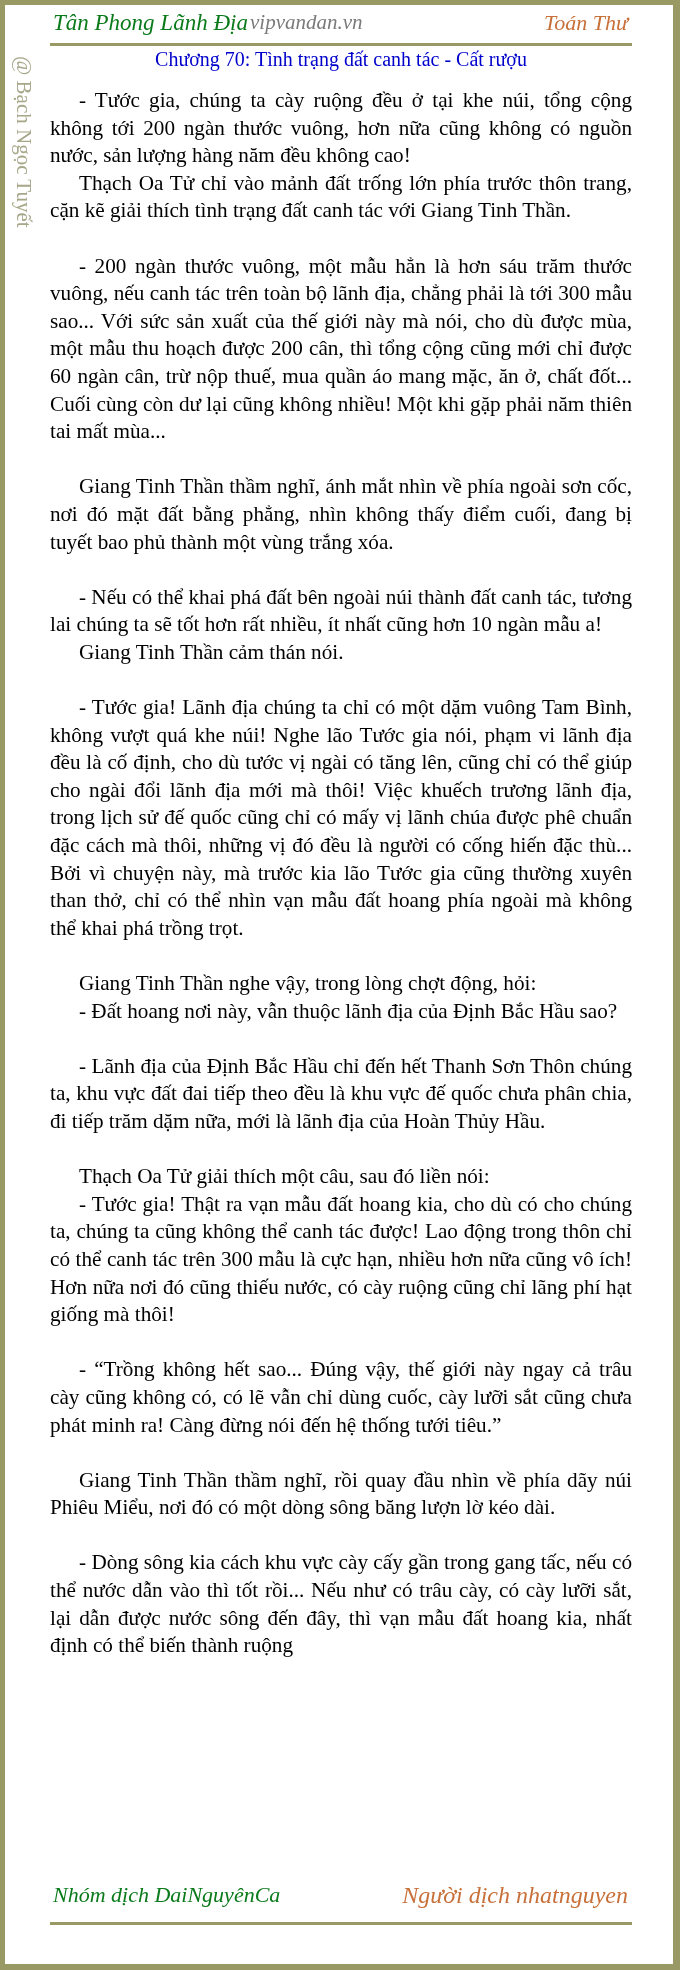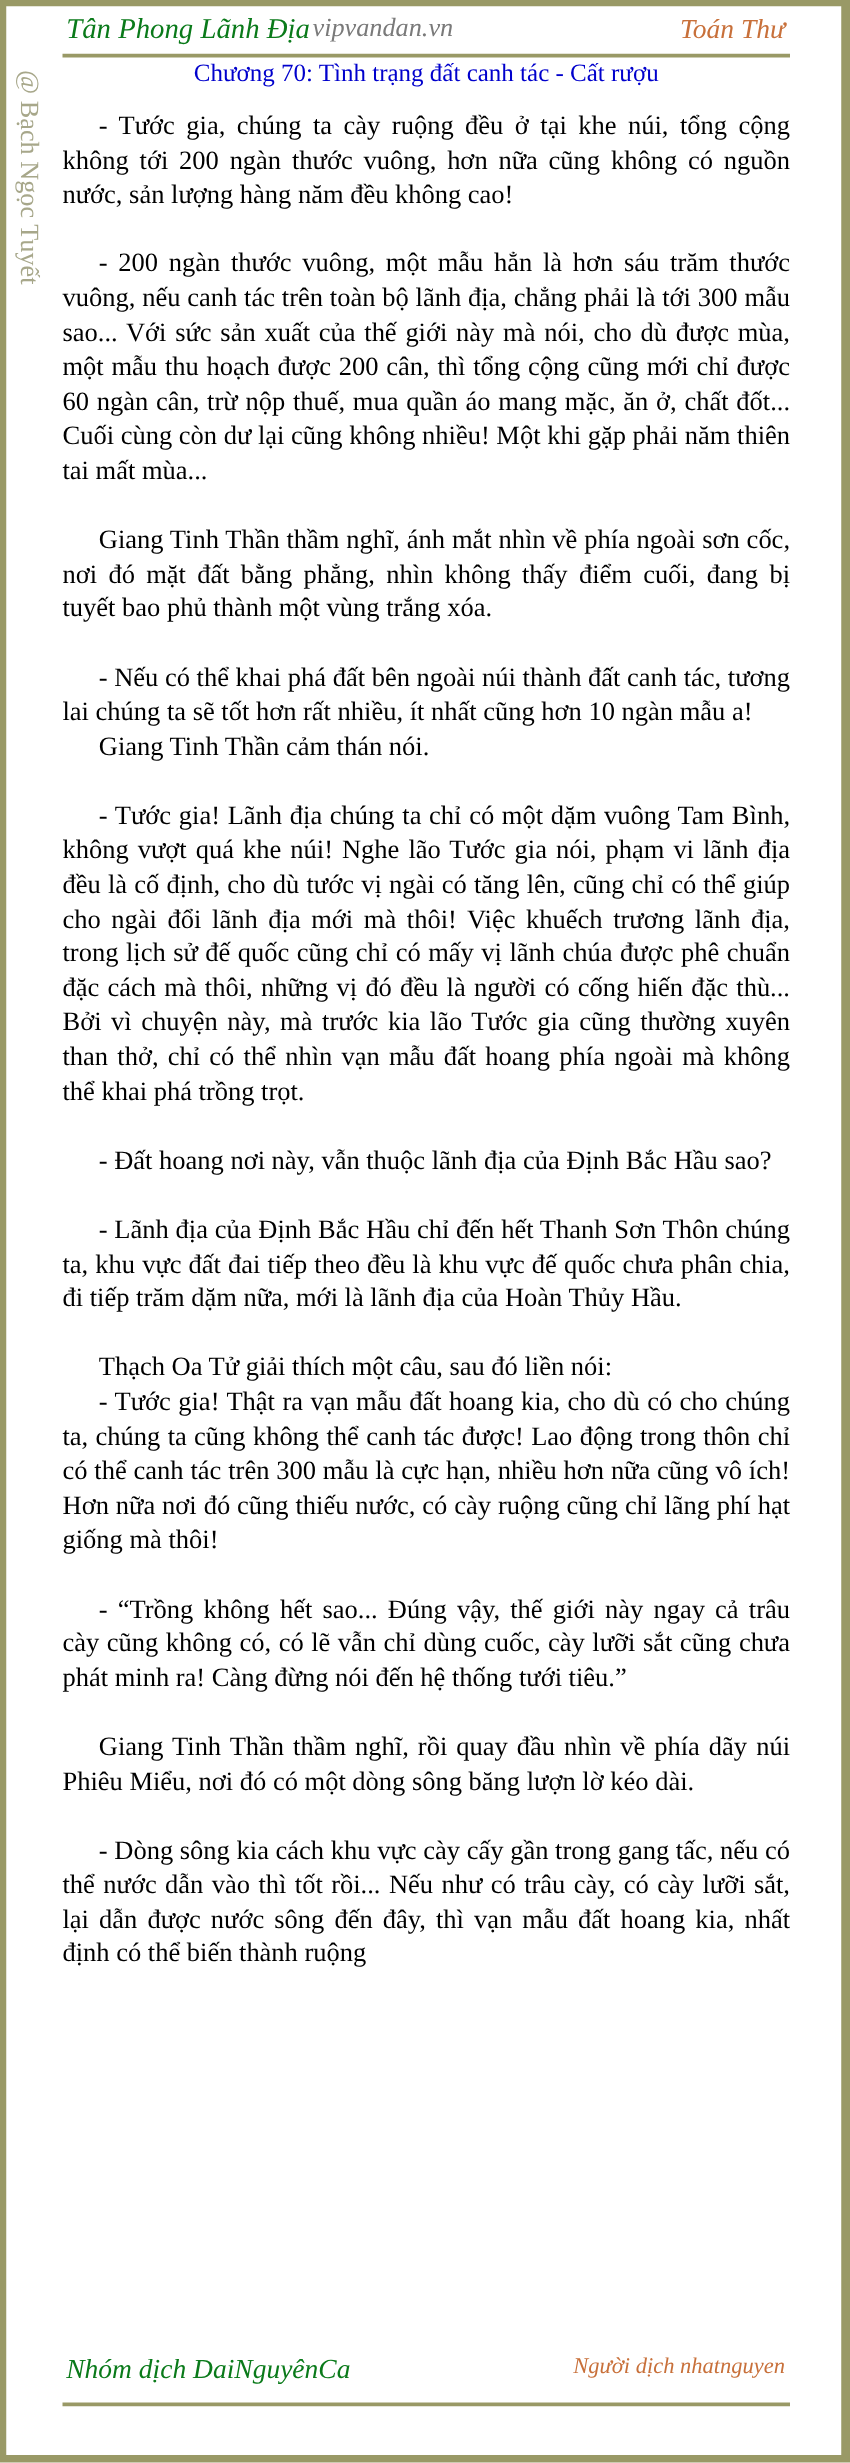--- a/index.html
+++ b/index.html
@@ -105,21 +105,21 @@
     left: 3px; top: 2px;
     font-style: italic;
     font-size: 22px;
     color: #0a7a1a;
     white-space: nowrap;
   }
   .footer .translator {
     position: absolute;
     right: 4px; top: 2px;
     font-style: italic;
-    font-size: 18px;
+    font-size: 24px;
     color: #c8703a;
     white-space: nowrap;
   }
 </style>
 </head>
 <body>
 
 <div class="frame"></div>
 
 <div class="header">
@@ -128,30 +128,32 @@
   <span class="status">Toán Thư</span>
 </div>
 <div class="header-rule"></div>
 
 <div class="watermark">@ Bạch Ngọc Tuyết</div>
 
 <div class="chapter-title">Chương 70: Tình trạng đất canh tác - Cất rượu</div>
 
 <div class="content" id="content">
     <p>- Tước gia, chúng ta cày ruộng đều ở tại khe núi, tổng cộng không tới 200 ngàn thước vuông, hơn nữa cũng không có nguồn nước, sản lượng hàng năm đều không cao!</p>
+    <p>Thạch Oa Tử chỉ vào mảnh đất trống lớn phía trước thôn trang, cặn kẽ giải thích tình trạng đất canh tác với Giang Tinh Thần.</p>
     <div class="gap"></div>
     <p>- 200 ngàn thước vuông, một mẫu hẳn là hơn sáu trăm thước vuông, nếu canh tác trên toàn bộ lãnh địa, chẳng phải là tới 300 mẫu sao... Với sức sản xuất của thế giới này mà nói, cho dù được mùa, một mẫu thu hoạch được 200 cân, thì tổng cộng cũng mới chỉ được 60 ngàn cân, trừ nộp thuế, mua quần áo mang mặc, ăn ở, chất đốt... Cuối cùng còn dư lại cũng không nhiều! Một khi gặp phải năm thiên tai mất mùa...</p>
     <div class="gap"></div>
     <p>Giang Tinh Thần thầm nghĩ, ánh mắt nhìn về phía ngoài sơn cốc, nơi đó mặt đất bằng phẳng, nhìn không thấy điểm cuối, đang bị tuyết bao phủ thành một vùng trắng xóa.</p>
     <div class="gap"></div>
     <p>- Nếu có thể khai phá đất bên ngoài núi thành đất canh tác, tương lai chúng ta sẽ tốt hơn rất nhiều, ít nhất cũng hơn 10 ngàn mẫu a!</p>
     <p>Giang Tinh Thần cảm thán nói.</p>
     <div class="gap"></div>
     <p>- Tước gia! Lãnh địa chúng ta chỉ có một dặm vuông Tam Bình, không vượt quá khe núi! Nghe lão Tước gia nói, phạm vi lãnh địa đều là cố định, cho dù tước vị ngài có tăng lên, cũng chỉ có thể giúp cho ngài đổi lãnh địa mới mà thôi! Việc khuếch trương lãnh địa, trong lịch sử đế quốc cũng chỉ có mấy vị lãnh chúa được phê chuẩn đặc cách mà thôi, những vị đó đều là người có cống hiến đặc thù... Bởi vì chuyện này, mà trước kia lão Tước gia cũng thường xuyên than thở, chỉ có thể nhìn vạn mẫu đất hoang phía ngoài mà không thể khai phá trồng trọt.</p>
     <div class="gap"></div>
+    <p>Giang Tinh Thần nghe vậy, trong lòng chợt động, hỏi:</p>
     <p>- Đất hoang nơi này, vẫn thuộc lãnh địa của Định Bắc Hầu sao?</p>
     <div class="gap"></div>
     <p>- Lãnh địa của Định Bắc Hầu chỉ đến hết Thanh Sơn Thôn chúng ta, khu vực đất đai tiếp theo đều là khu vực đế quốc chưa phân chia, đi tiếp trăm dặm nữa, mới là lãnh địa của Hoàn Thủy Hầu.</p>
     <div class="gap"></div>
     <p>Thạch Oa Tử giải thích một câu, sau đó liền nói:</p>
     <p>- Tước gia! Thật ra vạn mẫu đất hoang kia, cho dù có cho chúng ta, chúng ta cũng không thể canh tác được! Lao động trong thôn chỉ có thể canh tác trên 300 mẫu là cực hạn, nhiều hơn nữa cũng vô ích! Hơn nữa nơi đó cũng thiếu nước, có cày ruộng cũng chỉ lãng phí hạt giống mà thôi!</p>
     <div class="gap"></div>
     <p>- “Trồng không hết sao... Đúng vậy, thế giới này ngay cả trâu cày cũng không có, có lẽ vẫn chỉ dùng cuốc, cày lưỡi sắt cũng chưa phát minh ra! Càng đừng nói đến hệ thống tưới tiêu.”</p>
     <div class="gap"></div>
     <p>Giang Tinh Thần thầm nghĩ, rồi quay đầu nhìn về phía dãy núi Phiêu Miểu, nơi đó có một dòng sông băng lượn lờ kéo dài.</p>

